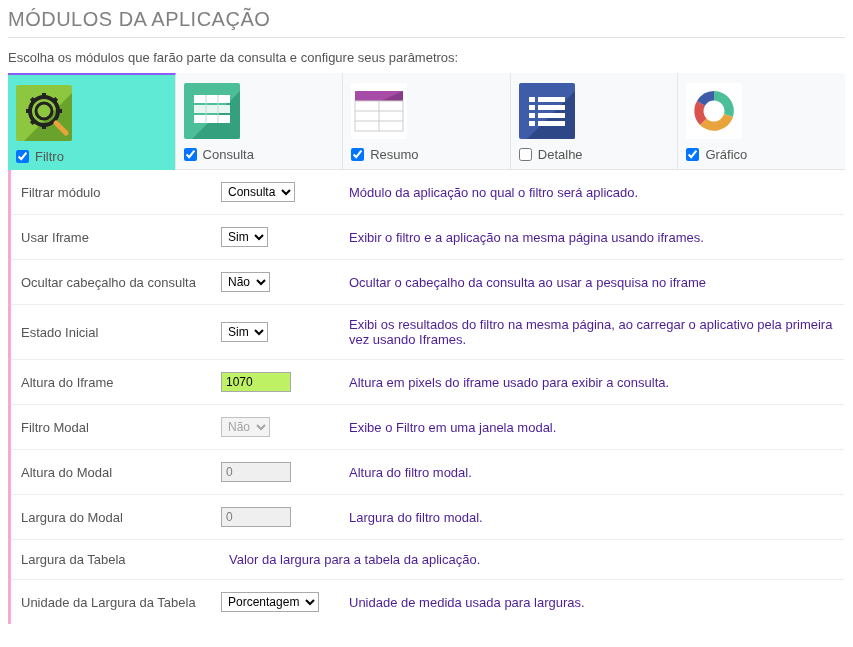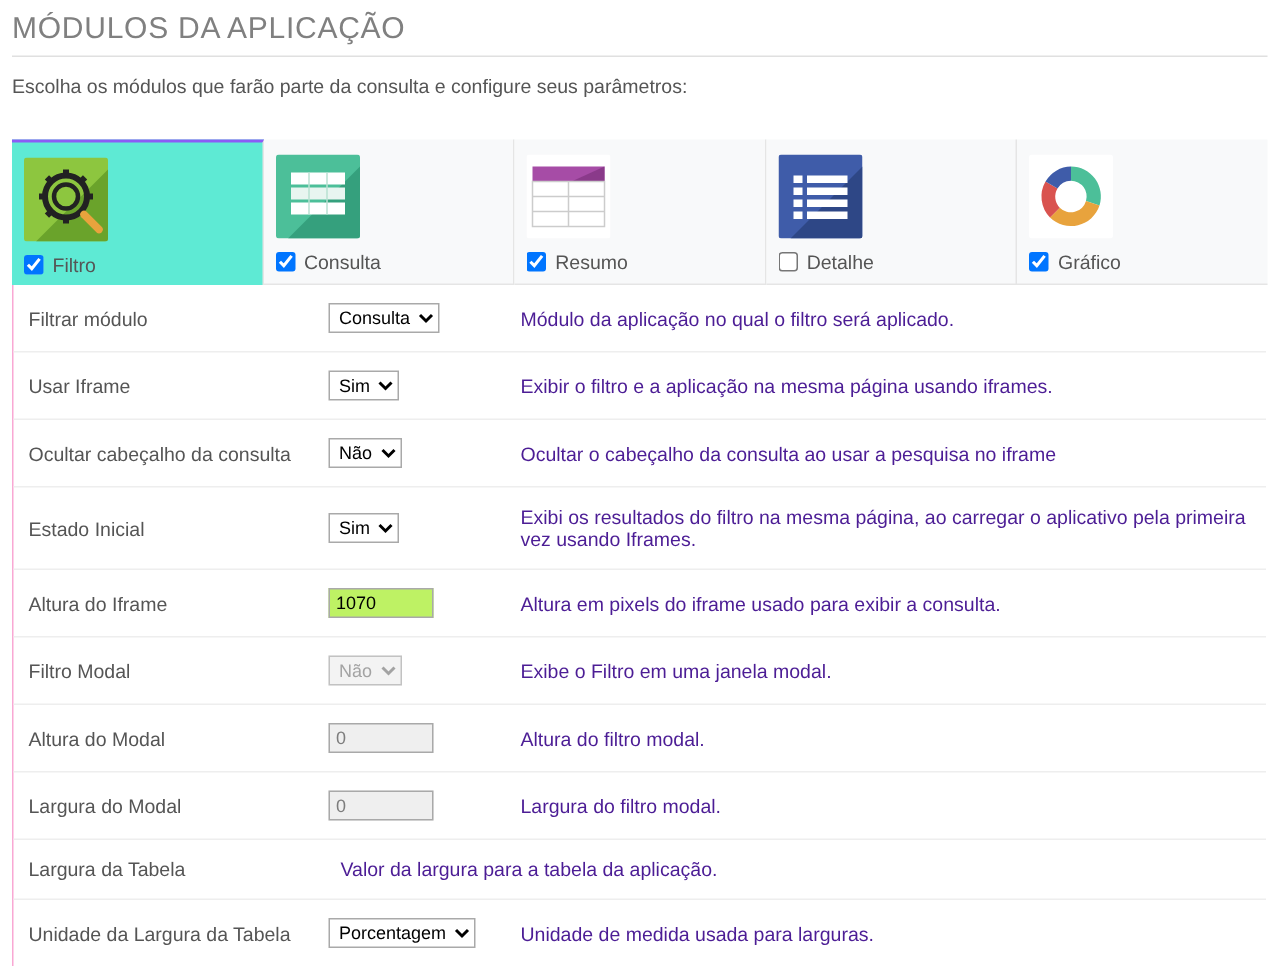--- a/index.html
+++ b/index.html
@@ -1,27 +1,27 @@
 <!DOCTYPE html>
 <html><head>
 <meta charset="utf-8">
 <style>
 * { box-sizing: border-box; margin: 0; padding: 0; }
 body { font-family: Arial, Helvetica, sans-serif; font-size: 13px; color: #555; background: #fff; padding: 8px; }
 .page-title { font-size: 20px; font-weight: 400; color: #808080; letter-spacing: 0.5px; margin-bottom: 6px; }
 .title-rule { border: none; border-bottom: 1px solid #e0e0e0; margin-bottom: 12px; }
-.subtitle { font-size: 13px; color: #555; margin-bottom: 28px; }
+.subtitle { font-size: 13px; color: #555; margin-bottom: 8px; }
 .mods { display: flex; width: 100%; }
 .mod { flex: 1; padding: 10px 8px 6px 8px; border-right: 1px solid #e5e5e5; border-bottom: 1px solid #e5e5e5; background: #f8f9fa; }
 .mod.active { background: #5eead4; border-top: 2px solid #8b5cf6; border-bottom: none; }
 .mod:last-child { border-right: none; }
 .mod-icon { width: 56px; height: 56px; border-radius: 2px; margin-bottom: 8px; display: block; }
 .mod-chk-row { display: flex; align-items: center; gap: 6px; }
 .mod-chk-row label { color: #555; font-size: 13px; }
-.rows { border-left: 1px solid #f9a8d4; border-right: 1px solid #fff; }
+.rows { border-left: 3px solid #f9a8d4; border-right: 1px solid #fff; }
 .row { display: flex; align-items: center; padding: 12px 10px; border-bottom: 1px solid #eee; }
 .row:last-child { border-bottom: none; }
 .lab { flex: 0 0 200px; color: #555; font-size: 13px; padding-right: 10px; }
 .ctrl { flex: 0 0 120px; }
 .desc { flex: 1; color: #4c1d95; font-size: 13px; padding-left: 8px; }
 select { font-size: 12px; background: #fff; border: 1px solid #a9a9a9; padding: 1px 2px; }
 select:disabled { background: #efefef; color: #7d7d7d; }
 input[type="text"] { width: 70px; font-size: 12px; border: 1px solid #a9a9a9; padding: 2px 4px; background: #bef264; }
 input[type="text"]:disabled { background: #efefef; color: #7d7d7d; }
 input[type="checkbox"] { cursor: pointer; }

